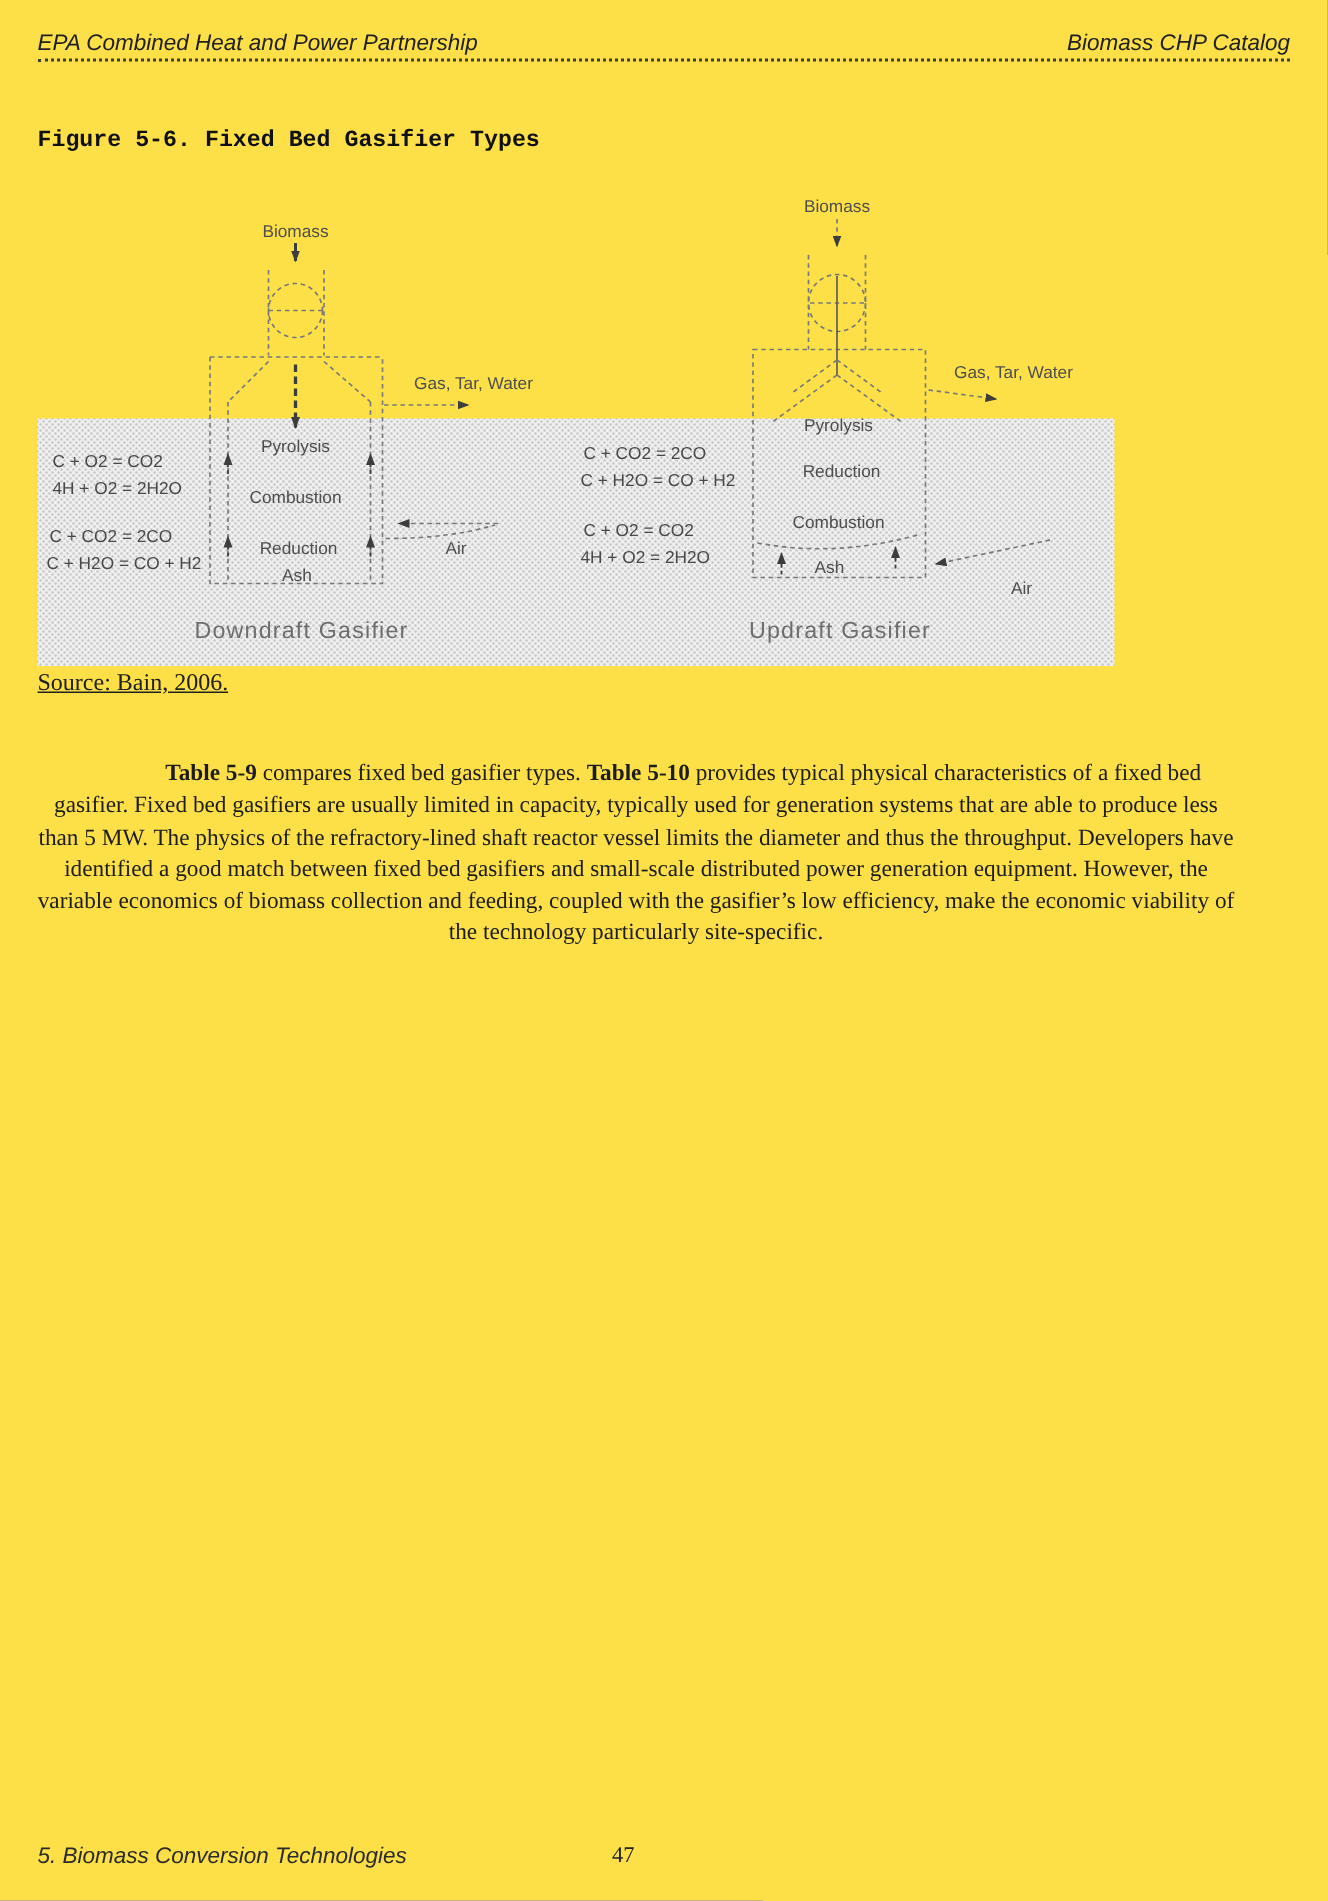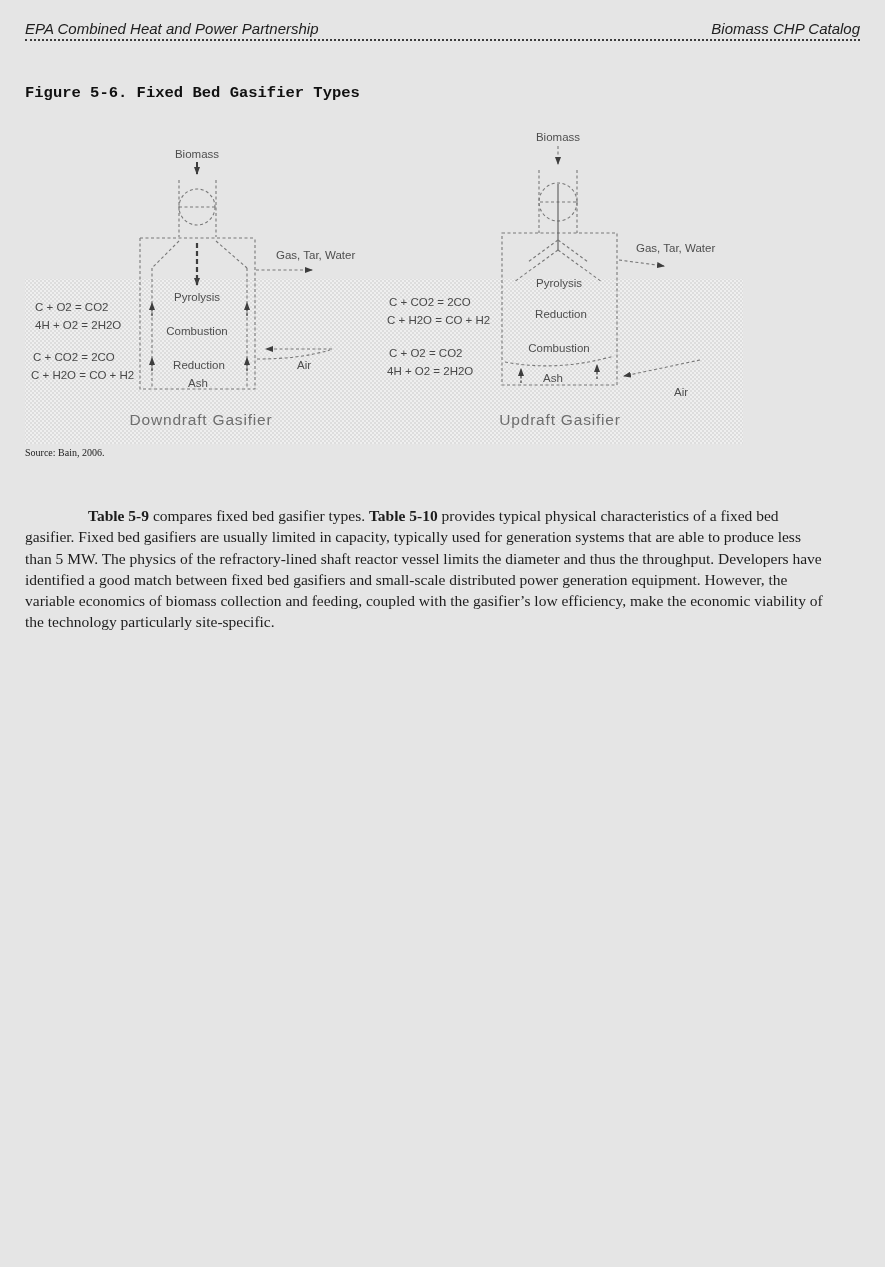--- a/index.html
+++ b/index.html
@@ -1,43 +1,43 @@
 <!DOCTYPE html>
 <html><head>
 <meta charset="utf-8">
 <style>
   html,body{margin:0;padding:0;background:#9a9a9a;}
   .page{
     position:relative;width:885px;height:1267px;margin:0 auto;
-    background:#e5e5e5;overflow:hidden;
+    background:#fde047;overflow:hidden;
     font-family:"Liberation Serif",serif;color:#1d1d1d;
   }
   .running-header{
     position:absolute;top:20px;left:25px;width:835px;
     display:flex;justify-content:space-between;
     font-family:"Liberation Sans",sans-serif;font-style:italic;
     font-size:15px;color:#202020;
   }
   .header-rule{
     position:absolute;top:39px;left:25px;width:835px;height:0;
     border-top:2px dotted #3c3c3c;
   }
   .figure-title{
     position:absolute;top:84px;left:25px;margin:0;
     font-size:15.5px;font-weight:bold;color:#101010;
     font-family:Liberation Mono, monospace;
   }
   .diagram-svg{position:absolute;top:118px;left:0;}
   .figure-source{
     position:absolute;top:447px;left:25px;
-    font-size:10px;color:#202020;
+    font-size:16px;color:#202020;text-decoration:underline;
   }
   .body-paragraph{
     position:absolute;top:505px;left:25px;width:798px;margin:0;
-    font-size:15.5px;line-height:21.3px;text-align:left;
+    font-size:15.5px;line-height:21.3px;text-align:center;
     text-indent:63px;color:#1c1c1c;
   }
   .page-footer{
     position:absolute;top:1229px;left:25px;width:810px;
     font-size:15px;color:#2a2a2a;
   }
   .footer-section{
     font-family:"Liberation Sans",sans-serif;font-style:italic;
   }
   .footer-page{
@@ -185,14 +185,18 @@
       </g>
 
       <text class="cap mid" x="560" y="425">Updraft Gasifier</text>
     </g>
   </svg>
 
   <div class="figure-source">Source: Bain, 2006.</div>
 
   <p class="body-paragraph"><b>Table 5-9</b><span> compares fixed bed gasifier types. </span><b>Table 5-10</b><span> provides typical physical characteristics of a fixed bed gasifier. Fixed bed gasifiers are usually limited in capacity, typically used for generation systems that are able to produce less than 5 MW. The physics of the refractory-lined shaft reactor vessel limits the diameter and thus the throughput. Developers have identified a good match between fixed bed gasifiers and small-scale distributed power generation equipment. However, the variable economics of biomass collection and feeding, coupled with the gasifier’s low efficiency, make the economic viability of the technology particularly site-specific.</span></p>
 
+  <div class="page-footer">
+    <span class="footer-section">5. Biomass Conversion Technologies</span>
+    <span class="footer-page">47</span>
+  </div>
 
 </div>
 
 </body></html>

